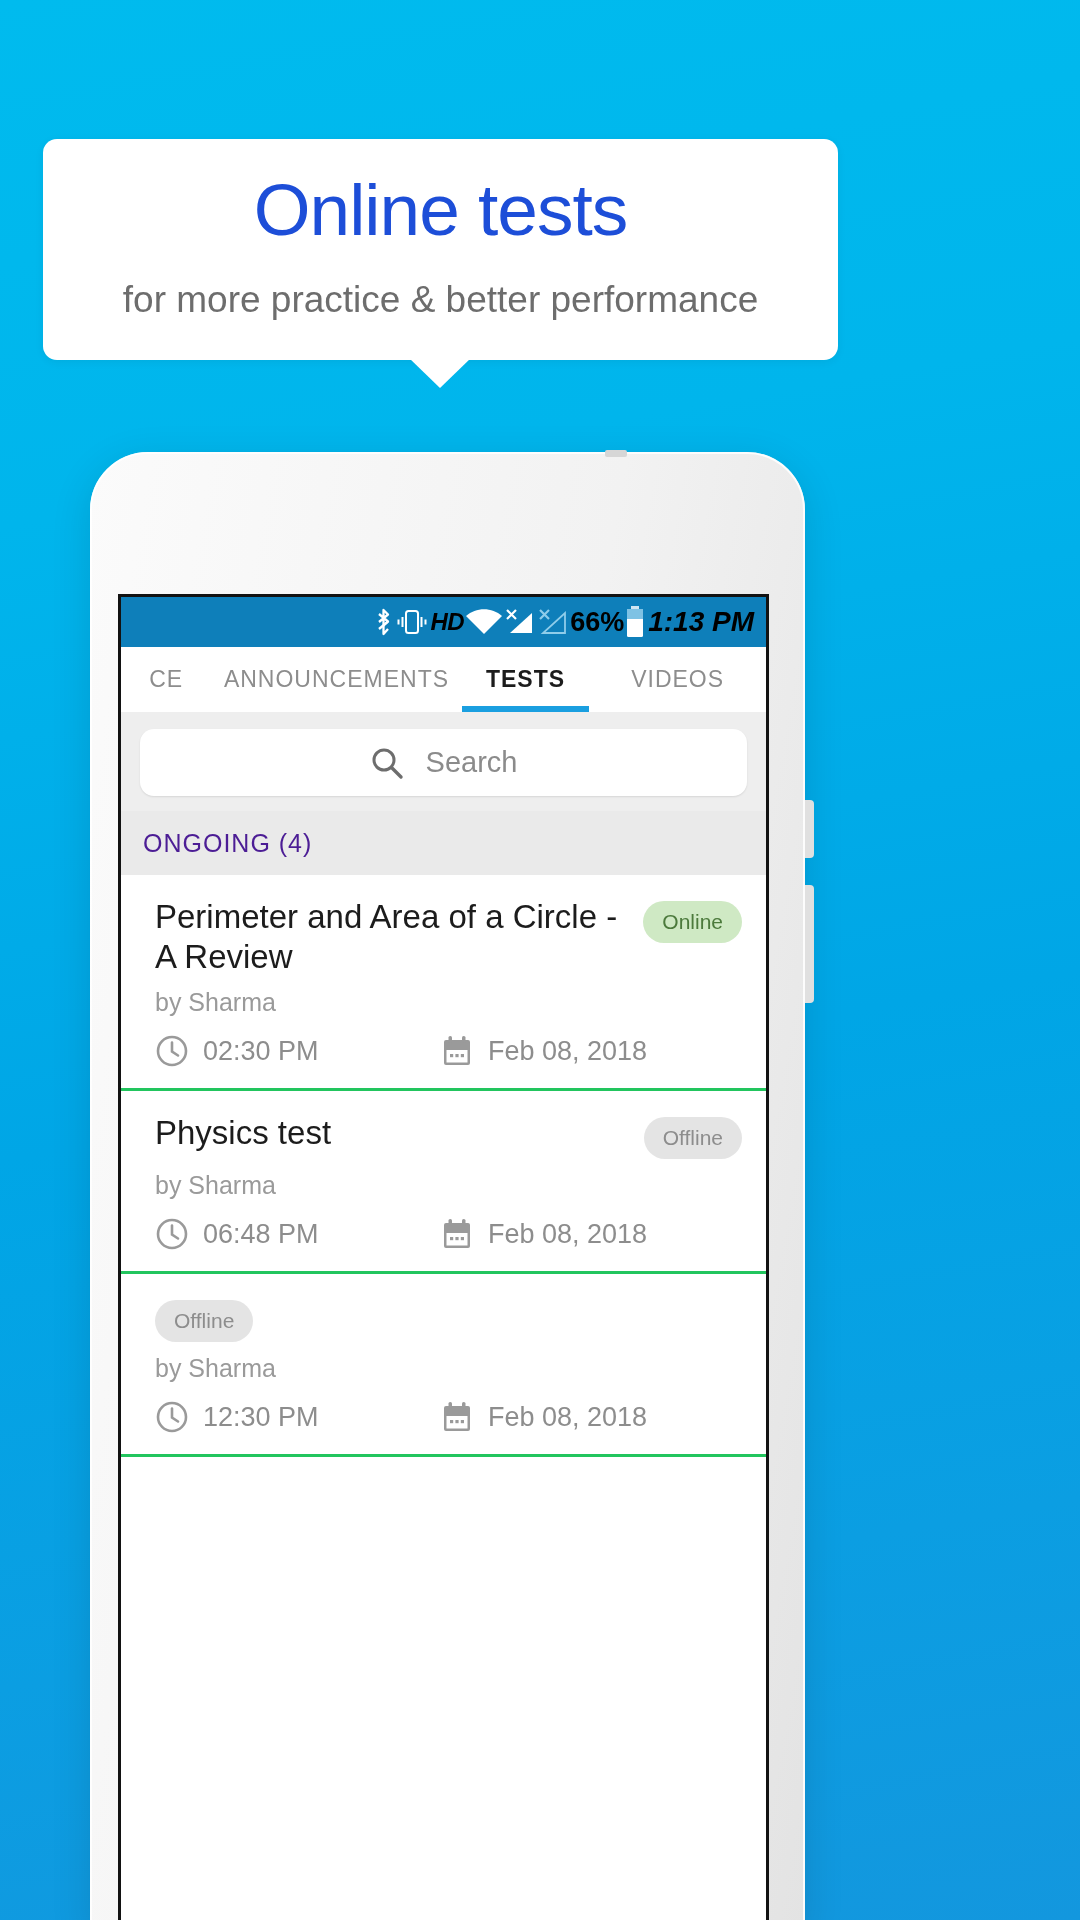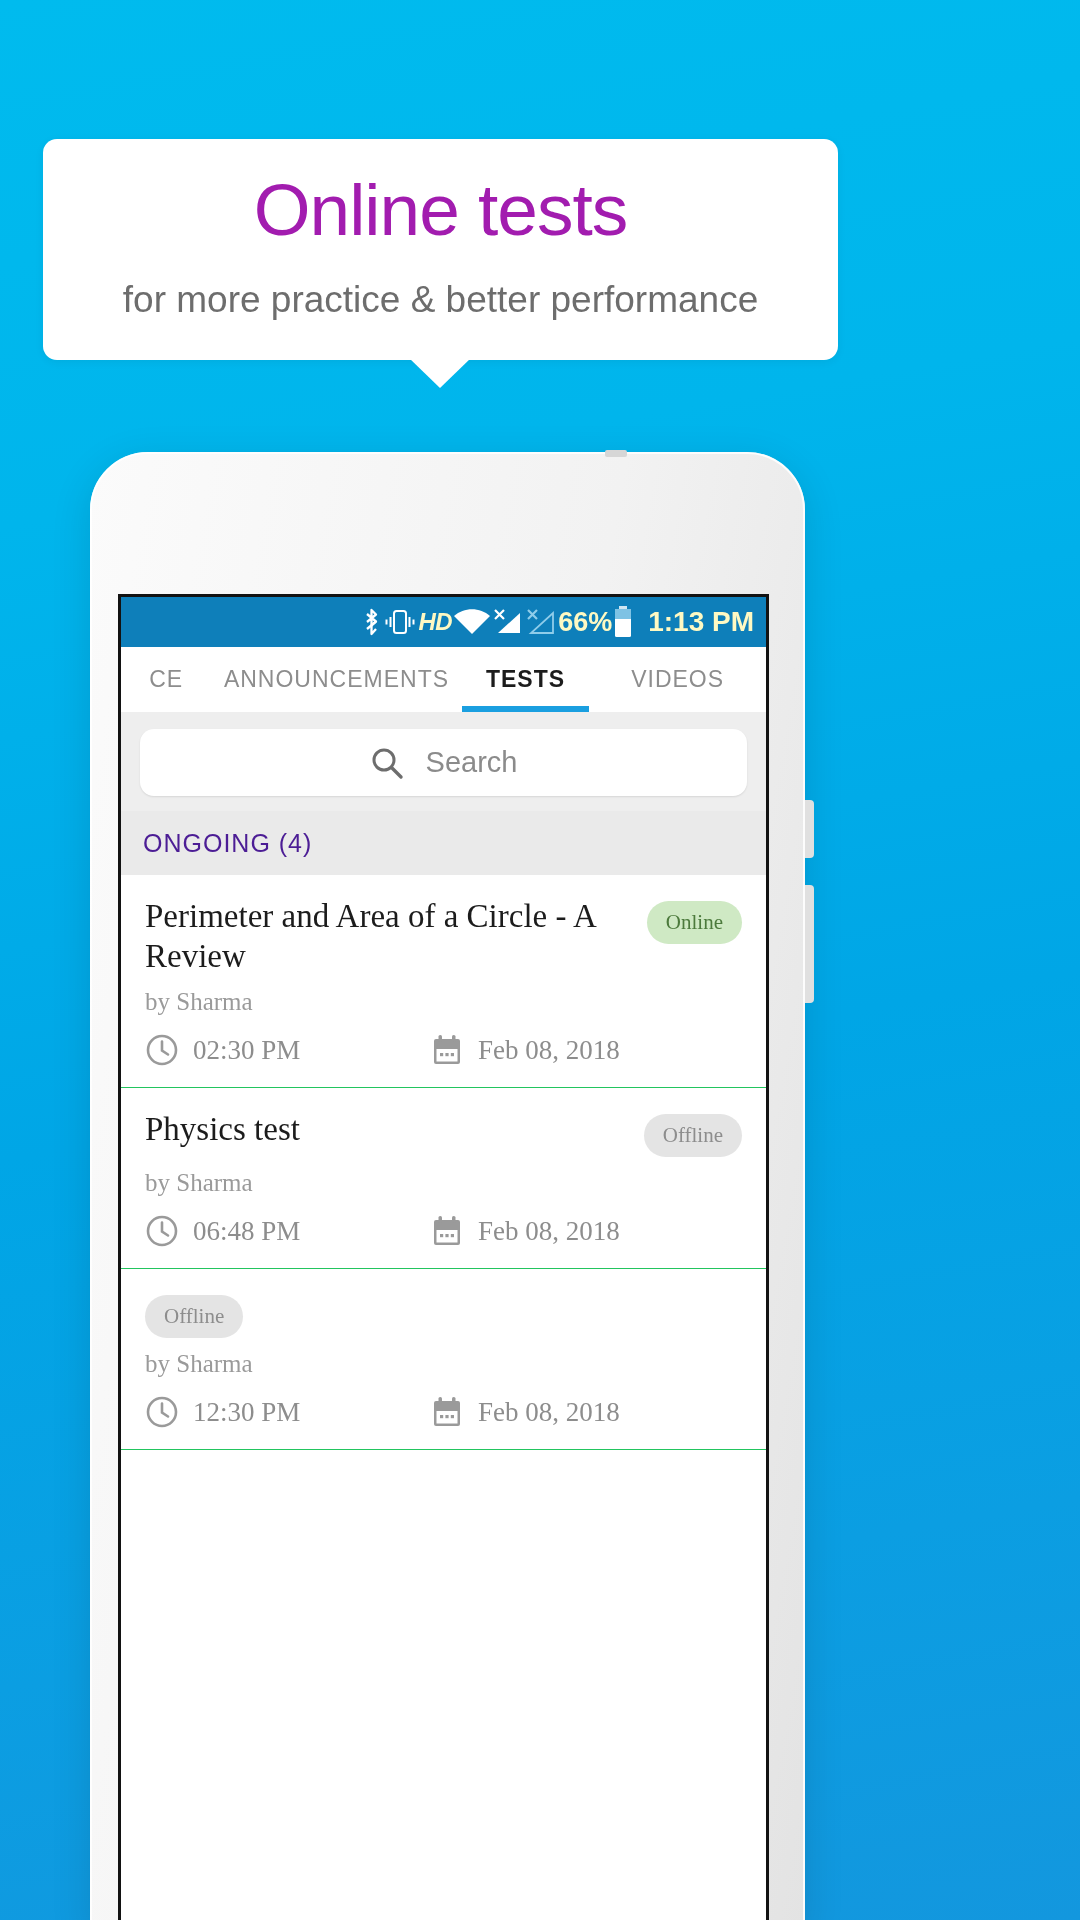--- a/index.html
+++ b/index.html
@@ -11,21 +11,21 @@
   }
 
   
   .bubble {
     position:absolute; left:43px; top:139px; width:795px; height:221px;
     background:#ffffff; border-radius:14px;
     box-shadow:0 2px 10px rgba(0,0,0,0.06);
     display:flex; flex-direction:column; align-items:center; justify-content:center;
   }
   .bubble-title {
-    font-size:73px; color:#a21caf; letter-spacing:-1px;
+    font-size:73px; color:#1d4ed8; letter-spacing:-1px;
     font-weight:400; line-height:1.05; margin-top:-6px;
   }
   .bubble-sub {
     font-size:37px; color:#6d6d6d; font-weight:400; margin-top:30px;
   }
   .bubble-tail {
     position:absolute; left:409px; top:358px; width:0; height:0;
     border-left:31px solid transparent; border-right:31px solid transparent;
     border-top:30px solid #ffffff;
   }
@@ -72,26 +72,26 @@
   
   .screen {
     position:absolute; left:118px; top:594px; width:651px; height:1338px;
     background:#ffffff; overflow:hidden;
     border:3px solid #121212; border-bottom:none;
   }
 
   
   .statusbar {
     height:50px; background:#0e7fba; display:flex; align-items:center;
-    justify-content:flex-end; padding-right:12px; gap:1px; color:#fef9c3;
+    justify-content:flex-end; padding-right:12px; gap:1px; color:#000000;
   }
   .sb-ico { display:flex; align-items:center; }
   .sb-hd { font-size:24px; font-style:italic; font-weight:bold; letter-spacing:-0.5px; }
   .sb-batt-txt { font-size:27px; font-weight:bold; letter-spacing:0px; }
-  .sb-time { font-size:28px; font-weight:bold; letter-spacing:0px; margin-left:14px; }
+  .sb-time { font-size:28px; font-weight:bold; letter-spacing:0px; margin-left:2px;font-style:italic; }
 
   
   .appbar {
     height:95px; background:#1a9fe0; color:#fff; position:relative;
     display:flex; align-items:center;
   }
   .back-arrow { position:absolute; left:26px; top:26px; width:44px; height:44px; }
   .appbar-center { flex:1; text-align:center; padding-left:10px; }
   .appbar-title { font-size:31px; font-weight:bold; line-height:1.15; }
   .appbar-sub { font-size:22px; font-weight:400; margin-top:4px; opacity:.95;
@@ -118,21 +118,21 @@
     justify-content:center; gap:22px; box-shadow:0 1px 2px rgba(0,0,0,0.10);
   }
   .search-ph { font-size:29px; color:#8b8b8b; }
 
   .section-head {
     background:#eaeaea; padding:18px 22px 17px 22px; font-size:25px; color:#4c1d95;
     letter-spacing:1px;
   }
 
   
-  .card { background:#fff; padding:22px 24px 20px 24px; border-bottom:1px solid #22c55e;font-family:Liberation Serif, serif; }
+  .card { background:#fff; padding:22px 24px 20px 34px; border-bottom:3px solid #22c55e; }
   .card-top { display:flex; align-items:flex-start; justify-content:space-between; gap:14px; }
   .card-title { font-size:33px; color:#1c1c1c; line-height:1.2; flex:1; }
   .badge { font-size:21px; padding:9px 19px; border-radius:22px; white-space:nowrap; margin-top:4px; }
   .badge.online  { background:#cfe9c4; color:#4c7a3c; }
   .badge.offline { background:#e4e4e4; color:#8d8d8d; }
   .card-by { font-size:25px; color:#9a9a9a; margin-top:12px; }
   .card-meta { display:flex; align-items:center; margin-top:17px; }
   .meta { display:flex; align-items:center; gap:14px; font-size:27px; color:#8d8d8d; }
   .meta.time { width:285px; }
   svg { display:block; }

